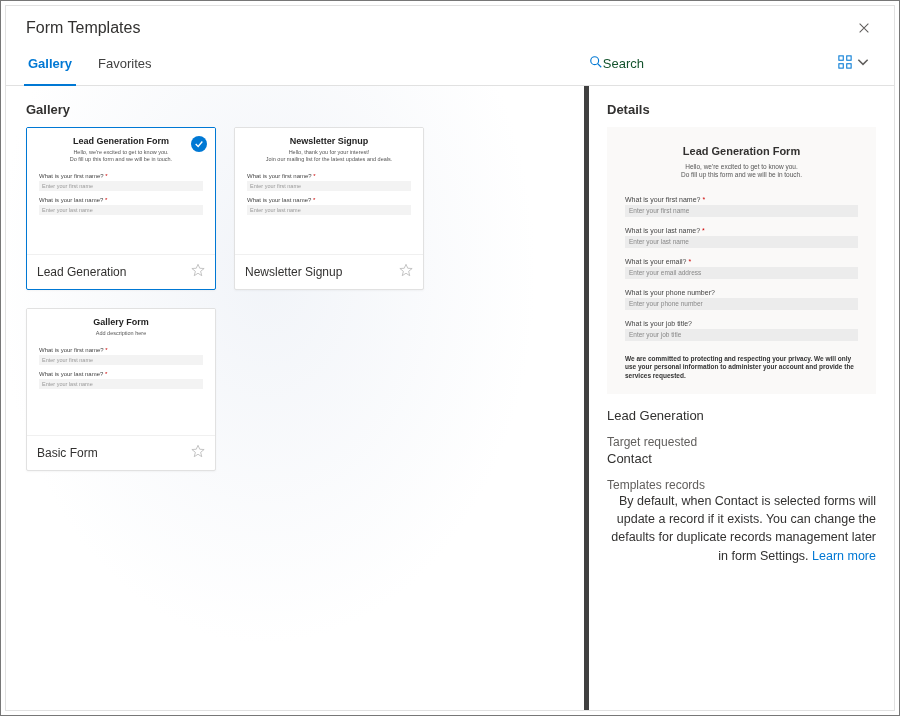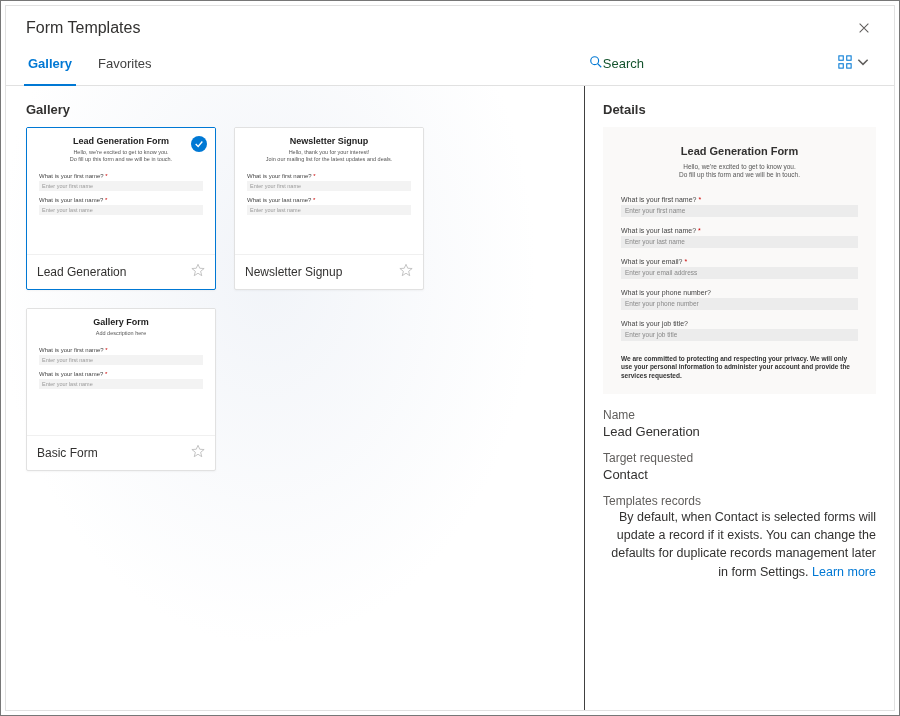--- a/index.html
+++ b/index.html
@@ -159,21 +159,21 @@
     justify-content: space-between;
     padding: 8px 10px;
     border-top: 1px solid #f0f0f0;
   }
   .card-footer-title { font-size: 12px; color: #323130; }
   .star-icon { color: #bbb; cursor: pointer; }
   .star-icon svg { width: 14px; height: 14px; }
   
   .details-pane {
     width: 310px;
-    border-left: 1px solid #404040;
+    border-left: 5px solid #404040;
     padding: 16px 18px 10px 18px;
     overflow-y: auto;
     position: relative;
   }
   .details-pane::-webkit-scrollbar { width: 8px; }
   .details-pane::-webkit-scrollbar-thumb { background: #c7c7c7; border-radius: 4px; }
   .details-preview {
     background: #faf9f8;
     padding: 18px 18px 14px 18px;
     font-size: 7px;
@@ -408,21 +408,20 @@
 
         <div class="dfield-label"><span>What is your phone number?</span></div>
         <div class="dfield-input">Enter your phone number</div>
 
         <div class="dfield-label"><span>What is your job title?</span></div>
         <div class="dfield-input">Enter your job title</div>
 
         <div class="dprivacy">We are committed to protecting and respecting your privacy. We will only use your personal information to administer your account and provide the services requested.</div>
       </div>
 
-      <div class="meta-label">Name</div>
       <div class="meta-value">Lead Generation</div>
 
       <div class="meta-label">Target requested</div>
       <div class="meta-value">Contact</div>
 
       <div class="meta-label">Templates records</div>
       <div class="meta-body">
         <span>By default, when Contact is selected forms will update a record if it exists. You can change the defaults for duplicate records management later in form Settings. </span><a>Learn more</a>
       </div>
     </div>

